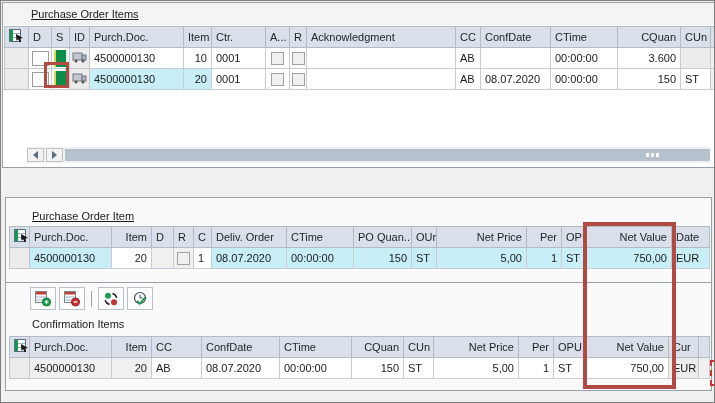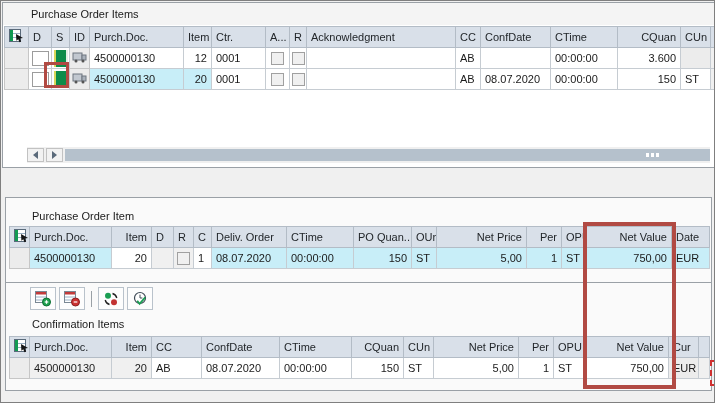--- a/index.html
+++ b/index.html
@@ -1,21 +1,21 @@
 <!DOCTYPE html>
 <html><head>
 <meta charset="utf-8">
 <style>
   * { margin:0; padding:0; box-sizing:border-box; }
   html,body { background:#ddd; }
   body { font-family:"Liberation Sans", sans-serif; font-size:11px; color:#1a1a1a; }
   .screen { position:relative; width:715px; height:403px; background:#f0f0f0;
             border:1px solid #7f7f7f; overflow:hidden; }
 
-  .panel { position:absolute; background:#ffffff; border:1px solid #9aa0a6; }
+  .panel { position:absolute; background:#ffffff; border:1px solid #9aa0a6;text-decoration:underline; }
   .panel-title { height:22px; line-height:22px; padding-left:28px; background:#f4f4f4;
                  white-space:nowrap; overflow:hidden; }
   .sub-title { height:20px; line-height:20px; padding-left:26px; background:transparent; white-space:nowrap; }
 
   table.grid { border-collapse:collapse; table-layout:fixed; }
   .grid th, .grid td { border:1px solid #c6ccd2; padding:1px 4px; height:21px;
                        white-space:nowrap; overflow:hidden; font-weight:normal; text-align:left; }
   .grid th { background:#d9e0e9; border-color:#b3bcc6; color:#22262a; }
   .grid td { background:#ffffff; }
   .grid .r  { text-align:right; }
@@ -120,21 +120,21 @@
         <td class="icell"><span class="sbar"></span></td>
         <td class="icell sel">
           <svg width="15" height="12" viewBox="0 0 15 12">
             <rect x="1" y="2" width="9" height="7" fill="#c2c8d0" stroke="#6e7680"></rect>
             <rect x="10" y="4" width="4" height="5" fill="#aab2bc" stroke="#6e7680"></rect>
             <circle cx="4" cy="10" r="1.5" fill="#555"></circle>
                 <circle cx="11" cy="10" r="1.5" fill="#555"></circle>
           </svg>
         </td>
         <td>4500000130</td>
-        <td class="r">12</td>
+        <td class="r">10</td>
         <td>0001</td>
         <td class="icell"><span class="cbx"></span></td>
         <td class="icell"><span class="cbx"></span></td>
         <td></td>
         <td>AB</td>
         <td></td>
         <td>00:00:00</td>
         <td class="r">3.600</td>
         <td class="grayer"></td>
         <td class="fillb"></td>

